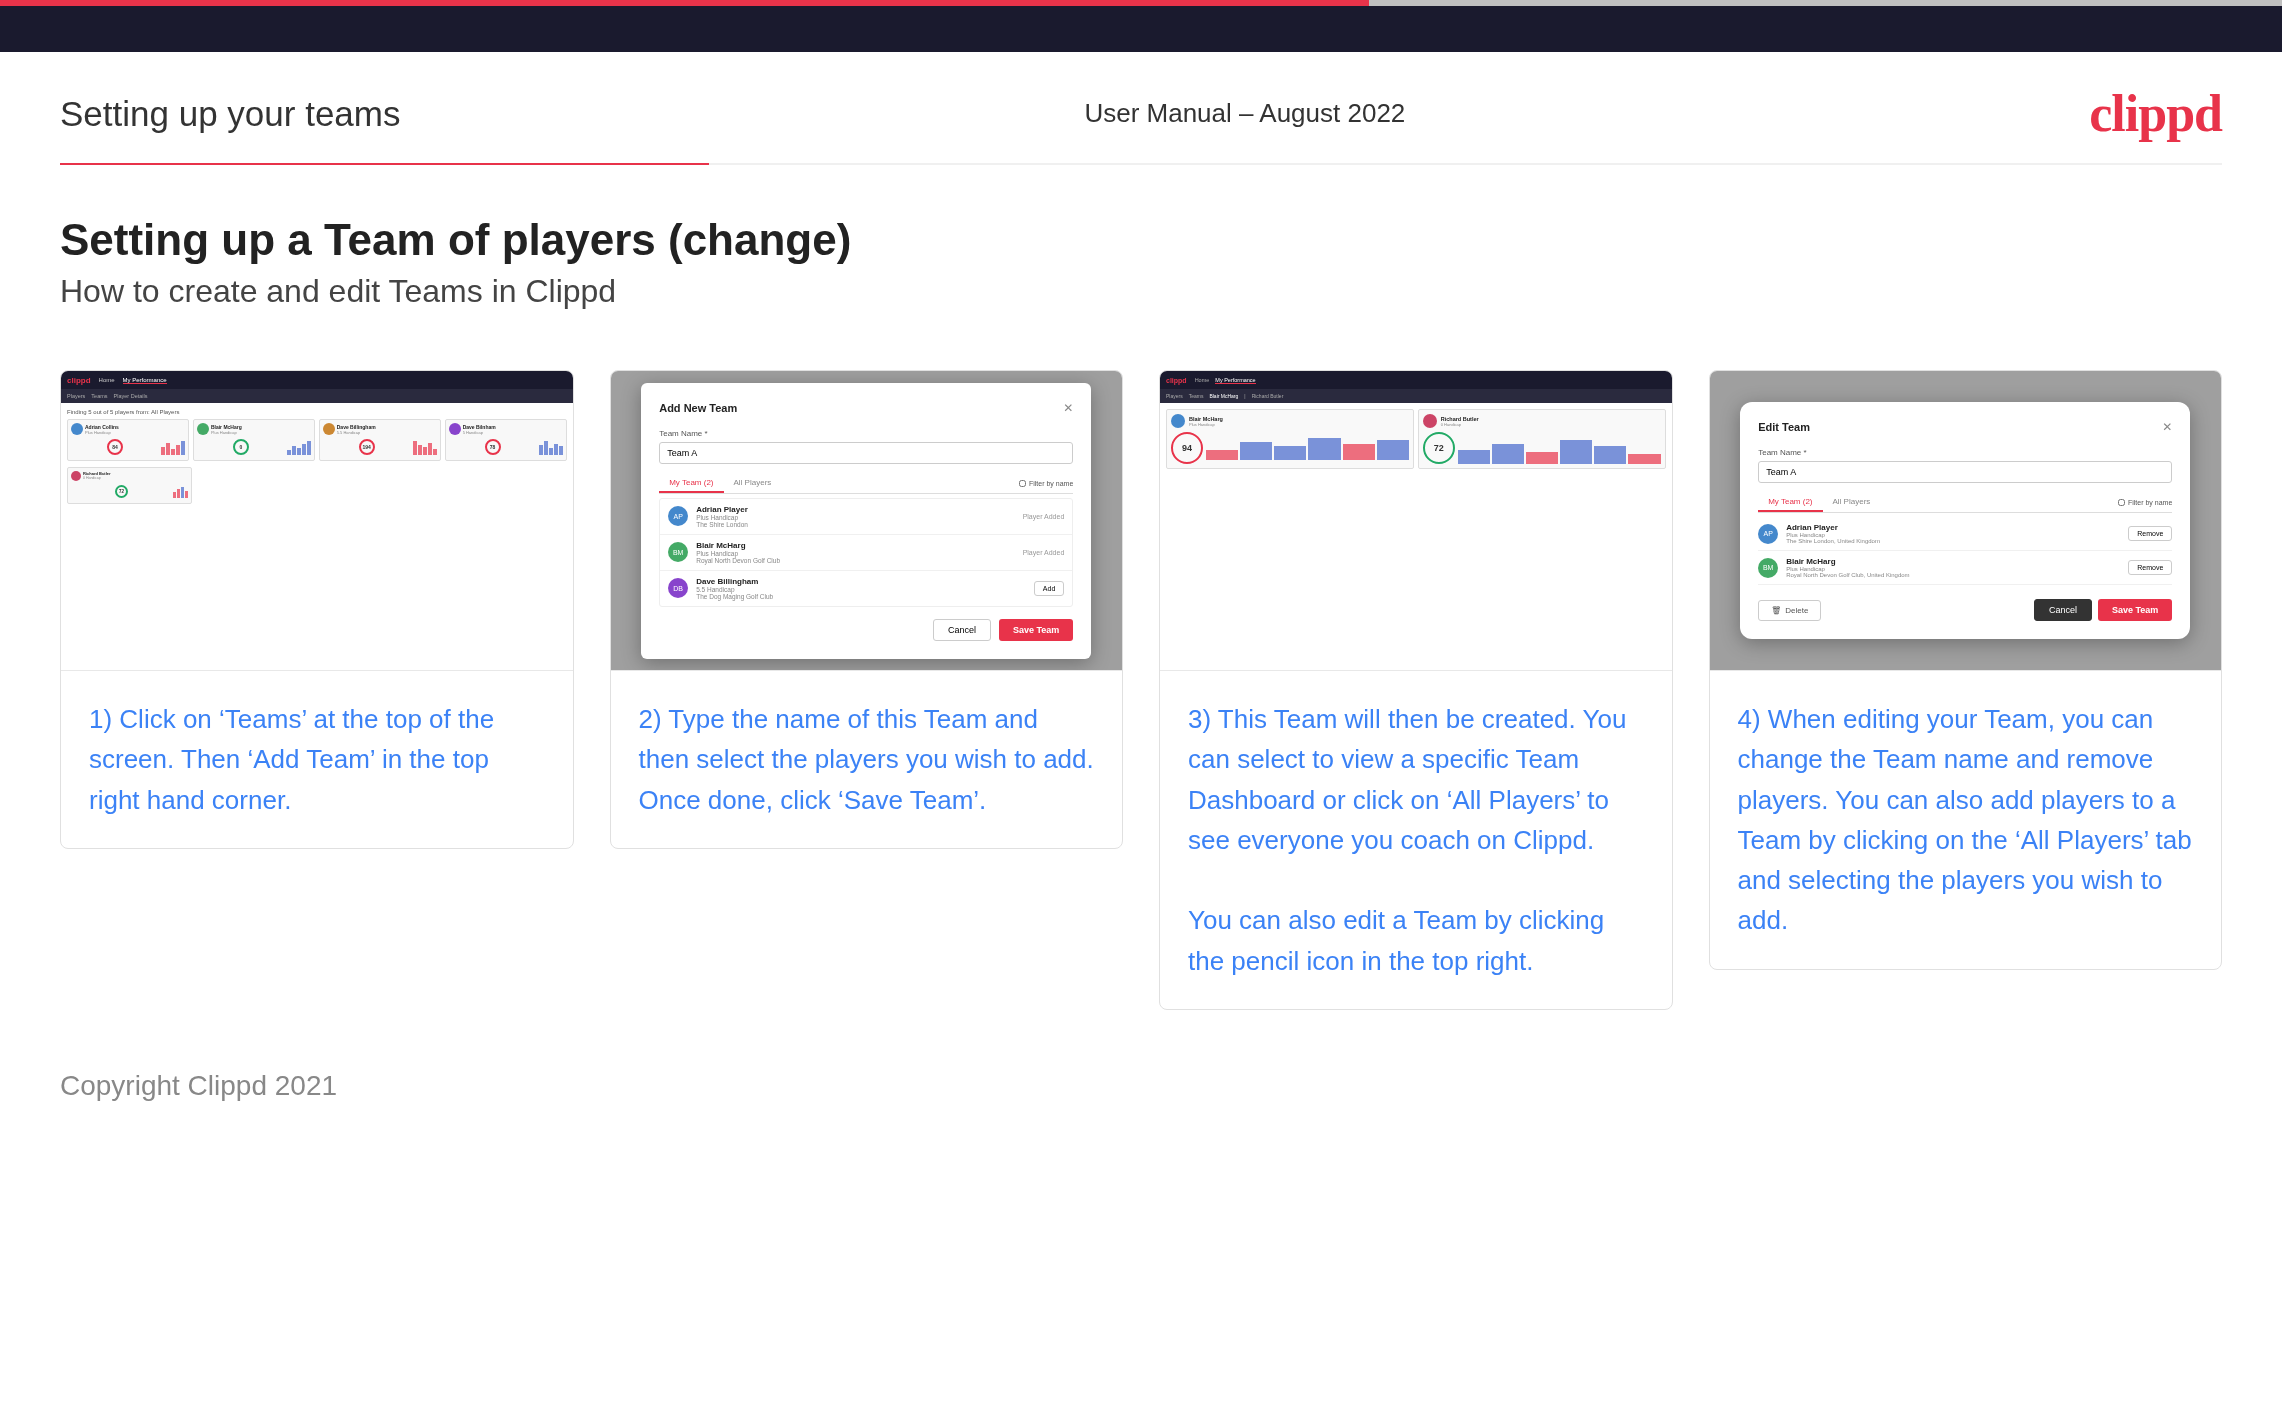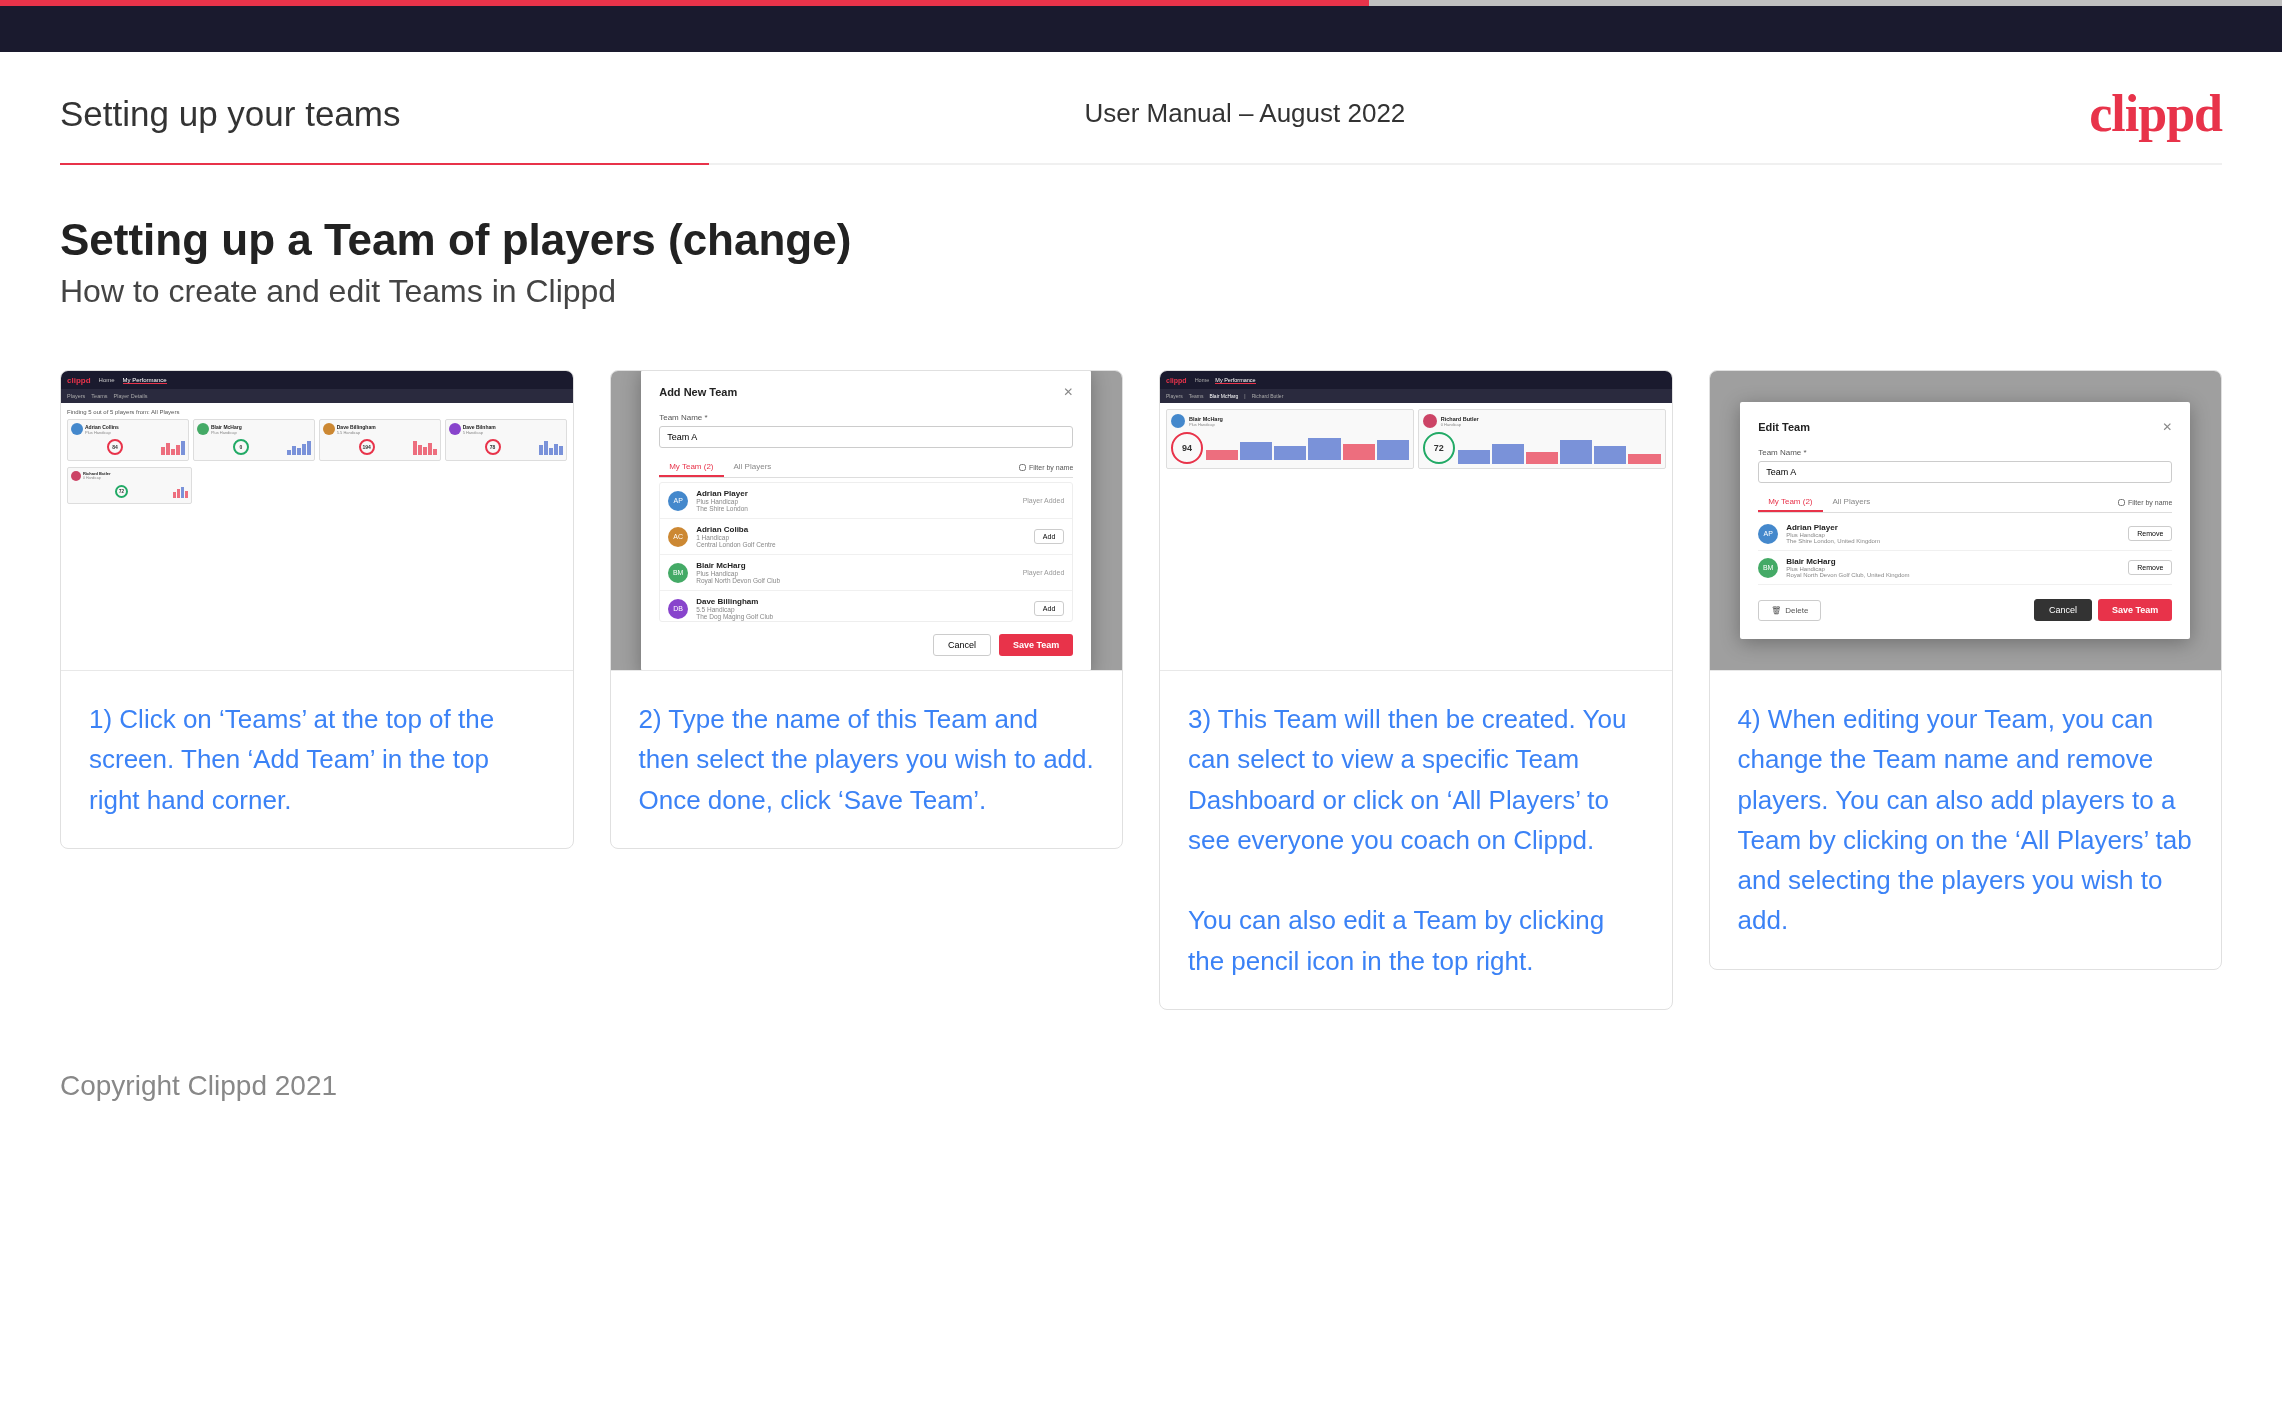--- a/index.html
+++ b/index.html
@@ -433,21 +433,21 @@
     .edit-modal-outer {
       background: rgba(0,0,0,0.35);
       width: 100%;
       height: 100%;
       display: flex;
       align-items: center;
       justify-content: center;
     }
     .edit-modal-box {
       background: #fff;
-      border-radius: 2px;
+      border-radius: 12px;
       width: 88%;
       padding: 18px;
       box-shadow: 0 4px 20px rgba(0,0,0,0.3);
     }
     .edit-modal-player-row {
       display: flex;
       align-items: center;
       padding: 6px 0;
       border-bottom: 1px solid #f0f0f0;
       gap: 8px;
@@ -674,28 +674,20 @@
 
               <div class="modal-player-row">
                 <div class="modal-p-avatar av-blue">AP</div>
                 <div class="modal-p-info">
                   <div class="modal-p-name">Adrian Player</div>
                   <div class="modal-p-club">Plus Handicap<br>The Shire London</div>
                 </div>
                 <span class="modal-p-action">Player Added</span>
               </div>
 
-              <div class="modal-player-row">
-                <div class="modal-p-avatar av-orange">AC</div>
-                <div class="modal-p-info">
-                  <div class="modal-p-name">Adrian Coliba</div>
-                  <div class="modal-p-club">1 Handicap<br>Central London Golf Centre</div>
-                </div>
-                <button class="modal-p-btn">Add</button>
-              </div>
 
               <div class="modal-player-row">
                 <div class="modal-p-avatar av-green">BM</div>
                 <div class="modal-p-info">
                   <div class="modal-p-name">Blair McHarg</div>
                   <div class="modal-p-club">Plus Handicap<br>Royal North Devon Golf Club</div>
                 </div>
                 <span class="modal-p-action">Player Added</span>
               </div>
 

